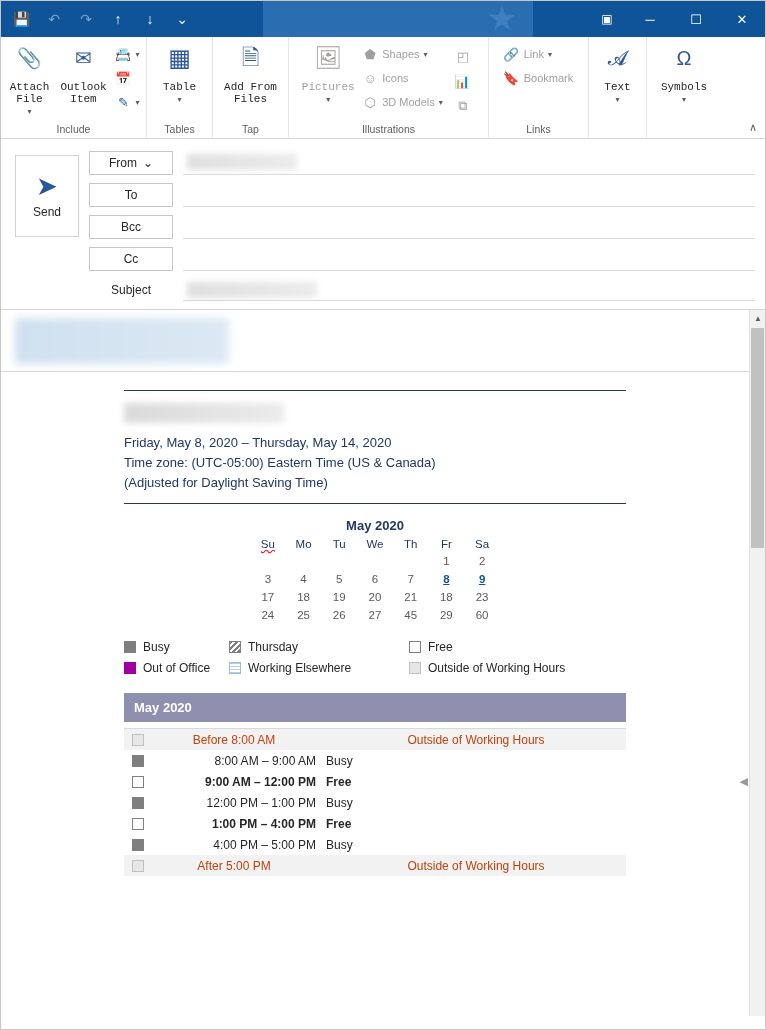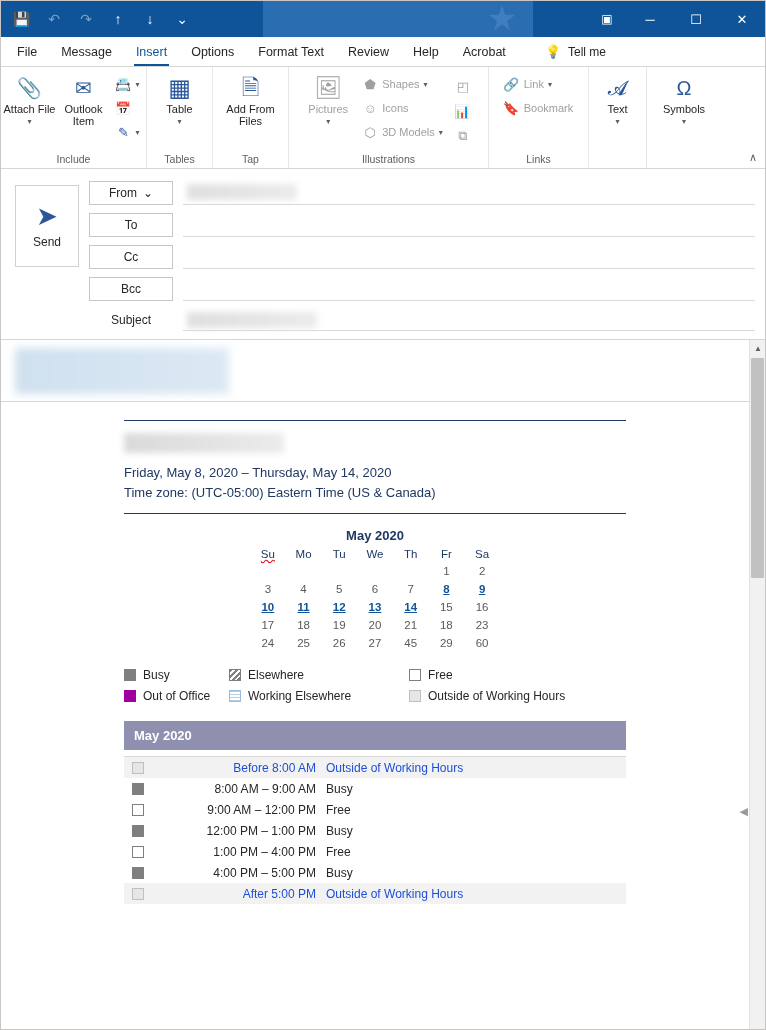--- a/index.html
+++ b/index.html
@@ -122,21 +122,21 @@
   .bigbtn {
     width: 52px;
     display: flex; flex-direction: column; align-items: center;
     padding-top: 4px;
     text-align: center;
     font-size: 11px;
     line-height: 12px;
     color: #262626;
   }
   .bigbtn .ic { font-size: 20px; height: 26px; display:flex; align-items:center; color:#2b579a; }
-  .bigbtn .lbl { margin-top: 2px; }
+  .bigbtn .lbl { margin-top: 10px; font-family: Liberation Mono, monospace; }
   .bigbtn .caret { font-size: 8px; color:#605e5c; margin-top:1px; }
   .bigbtn.dim .ic, .bigbtn.dim .lbl { color: #a19f9d; }
   .smallcol { display:flex; flex-direction: column; gap: 2px; padding-top: 2px;}
   .smallbtn {
     display: flex; align-items: center; gap: 4px;
     font-size: 11px;
     padding: 2px 4px;
     color: #262626;
     height: 22px;
   }
@@ -321,22 +321,22 @@
     display: grid;
     grid-template-columns: 28px 1fr 10px 300px;
     align-items: center;
     height: 21px;
     font-size: 12px;
   }
   .slot.alt { background: #f2f2f2; }
   .slot .sq { justify-self: center; }
   .slot .time { text-align: right; color: #262626; }
   .slot .status { color: #262626; }
-  .slot.b .time, .slot.b .status { font-weight: normal; }
-  .slot.muted .time, .slot.muted .status { color: #1d4ed8; }
+  .slot.b .time, .slot.b .status { font-weight: bold; }
+  .slot.muted .time, .slot.muted .status { color: #c2410c; text-align: center; }
 
   
   .vscroll {
     position: absolute; right: 0; top: 0; bottom: 0;
     width: 16px; background: #f1f1f1;
     border-left: 1px solid #e0e0e0;
   }
   .vs-arrow {
     height: 16px; width: 16px;
     display:flex;align-items:center;justify-content:center;
@@ -369,34 +369,20 @@
       <div class="qat-btn">⌄</div>
     </div>
     <div class="win-ctrls">
       <div class="ribbon-display">▣</div>
       <div class="win-btn">─</div>
       <div class="win-btn">☐</div>
       <div class="win-btn close">✕</div>
     </div>
   </div>
 
-  <div class="tabstrip">
-    <div class="tab">File</div>
-    <div class="tab">Message</div>
-    <div class="tab active">Insert</div>
-    <div class="tab">Options</div>
-    <div class="tab">Format Text</div>
-    <div class="tab">Review</div>
-    <div class="tab">Help</div>
-    <div class="tab">Acrobat</div>
-    <div class="tellme">
-      <span class="bulb">💡</span>
-      <span>Tell me</span>
-    </div>
-  </div>
 
   <div class="ribbon">
 
     <div class="rgroup" style="width:146px;">
       <div class="ritems">
         <div class="bigbtn">
           <span class="ic">📎</span>
           <span class="lbl">Attach File</span>
           <span class="caret">▾</span>
         </div>
@@ -532,27 +518,27 @@
         </div>
       </div>
       <div class="frow">
         <div class="fbtn">
           <span>To</span>
         </div>
         <div class="fval"></div>
       </div>
       <div class="frow">
         <div class="fbtn">
-          <span>Cc</span>
+          <span>Bcc</span>
         </div>
         <div class="fval"></div>
       </div>
       <div class="frow">
         <div class="fbtn">
-          <span>Bcc</span>
+          <span>Cc</span>
         </div>
         <div class="fval"></div>
       </div>
       <div class="subjrow">
         <div class="subjlbl">Subject</div>
         <div class="subjval">
           <div class="blur" style="width:130px;"></div>
         </div>
       </div>
     </div>
@@ -566,20 +552,21 @@
 
     <div class="scrollcanvas">
       <div class="page">
         <div class="doc">
           <div class="doc-topline"></div>
           <div class="titleblur"></div>
 
           <div class="meta">
             <div>Friday, May 8, 2020 – Thursday, May 14, 2020</div>
             <div>Time zone: (UTC-05:00) Eastern Time (US &amp; Canada)</div>
+            <div>(Adjusted for Daylight Saving Time)</div>
           </div>
           <div class="meta-rule"></div>
 
           <div class="minical">
             <div class="mtitle">May 2020</div>
             <table class="cal">
               <thead>
                 <tr>
                   <th class="sun">Su</th>
                   <th>Mo</th>
@@ -603,29 +590,20 @@
                   <tr>
                     <td>3</td>
                     <td>4</td>
                     <td>5</td>
                     <td>6</td>
                     <td>7</td>
                     <td class="hl">8</td>
                     <td class="hl">9</td>
                   </tr>
                   <tr>
-                    <td class="hl">10</td>
-                    <td class="hl">11</td>
-                    <td class="hl">12</td>
-                    <td class="hl">13</td>
-                    <td class="hl">14</td>
-                    <td>15</td>
-                    <td>16</td>
-                  </tr>
-                  <tr>
                     <td>17</td>
                     <td>18</td>
                     <td>19</td>
                     <td>20</td>
                     <td>21</td>
                     <td>18</td>
                     <td>23</td>
                   </tr>
                   <tr>
                     <td>24</td>
@@ -640,21 +618,21 @@
             </table>
           </div>
 
           <div class="legend">
             <div class="lg">
               <span class="sw busy"></span>
               <span>Busy</span>
             </div>
             <div class="lg">
               <span class="sw tent"></span>
-              <span>Elsewhere</span>
+              <span>Thursday</span>
             </div>
             <div class="lg">
               <span class="sw free"></span>
               <span>Free</span>
             </div>
             <div class="lg">
               <span class="sw ooo"></span>
               <span>Out of Office</span>
             </div>
             <div class="lg">

